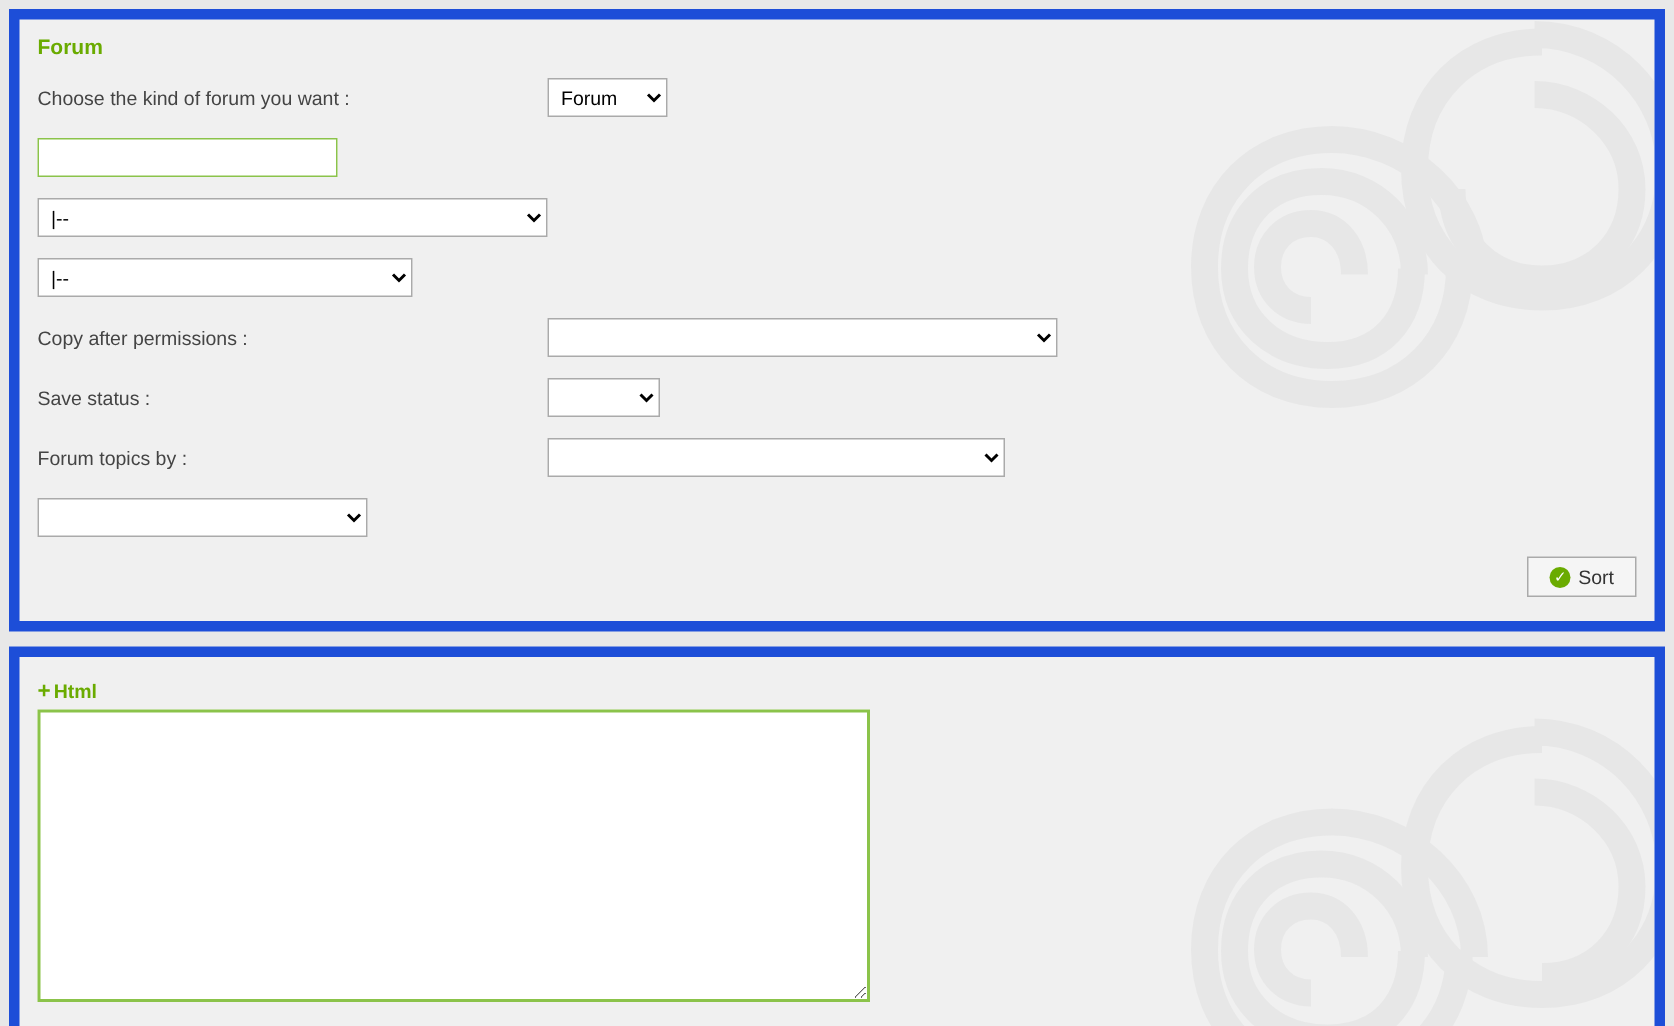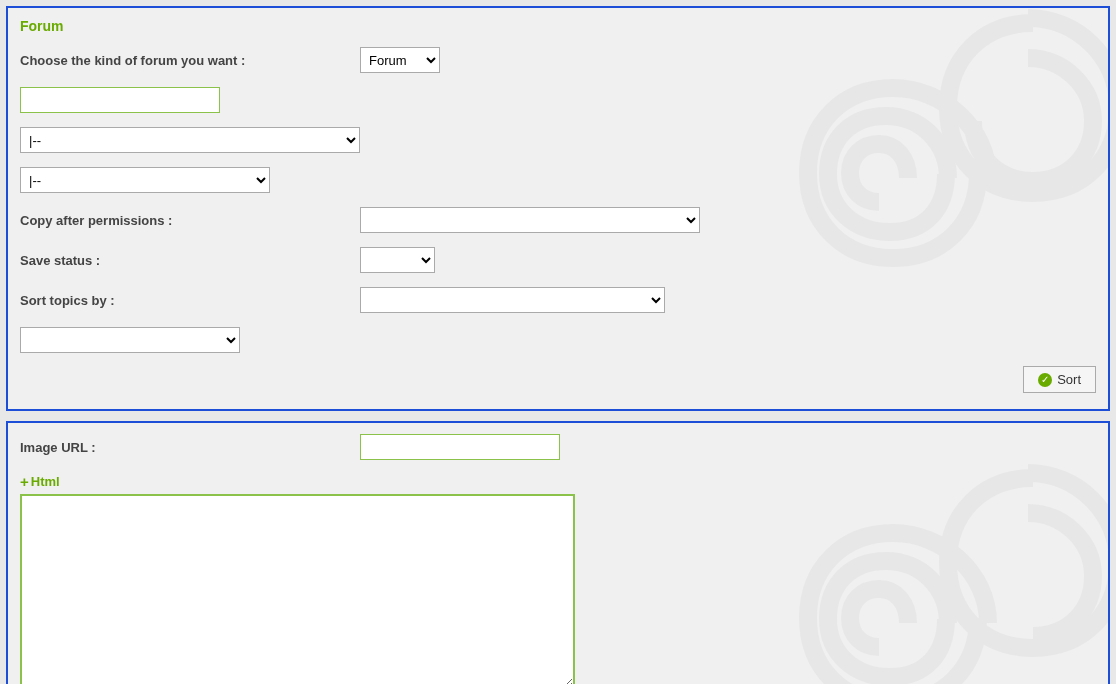--- a/index.html
+++ b/index.html
@@ -5,21 +5,21 @@
     * { box-sizing: border-box; margin: 0; padding: 0; }
     body {
       font-family: Arial, sans-serif;
       font-size: 13px;
       background-color: #e8e8e8;
       color: #333;
     }
 
     .section {
       background-color: #f0f0f0;
-      border: 2px solid #1d4ed8;
+      border: 7px solid #1d4ed8;
       margin: 6px;
       padding: 10px 12px 16px 12px;
       position: relative;
     }
 
     .section-title {
       color: #6aab00;
       font-weight: bold;
       font-size: 14px;
       margin-bottom: 12px;
@@ -32,21 +32,20 @@
       margin-bottom: 12px;
       min-height: 28px;
     }
 
     .form-label {
       width: 340px;
       flex-shrink: 0;
       color: #444;
       font-size: 13px;
       padding-right: 10px;
-      font-weight: bold;
     }
 
     .form-control {
       font-size: 13px;
     }
 
     input[type="text"] {
       border: 1px solid #8bc34a;
       background: #fff;
       padding: 3px 6px;
@@ -218,21 +217,21 @@
   <div class="form-row">
     <div class="form-label">Save status :</div>
     <div class="form-control">
       <select class="forum-status-select">
         <option></option>
       </select>
     </div>
   </div>
 
   <div class="form-row">
-    <div class="form-label">Sort topics by :</div>
+    <div class="form-label">Forum topics by :</div>
     <div class="form-control">
       <select class="sort-topics-select">
         <option></option>
       </select>
     </div>
   </div>
 
   <div class="form-row">
     <div class="form-control">
       <select class="sort-posts-select">
@@ -257,26 +256,20 @@
         <path d="M160,200 C160,165 133,138 98,138 C63,138 40,161 40,196 C40,231 67,254 102,254 C137,254 158,231 158,196"></path>
         <path d="M120,200 C120,180 108,166 91,166 C74,166 62,178 62,195 C62,212 74,224 91,224"></path>
       </g>
       <g fill="none" stroke="#888" stroke-width="18">
         <path d="M240,50 C290,50 330,90 330,140 C330,190 295,225 245,225 C195,225 160,190 160,140 C160,90 195,55 245,55"></path>
         <path d="M240,90 C275,90 305,118 305,153 C305,188 280,213 245,213"></path>
       </g>
     </svg>
   </div>
 
-  <div class="form-row">
-    <div class="form-label">Image URL :</div>
-    <div class="form-control">
-      <input type="text" class="image-url-input" value="" style="">
-    </div>
-  </div>
 
   <div class="form-row" style="align-items: flex-start; margin-top: 4px;">
     <div class="description-col form-control">
       <div class="html-label">
         <span class="html-plus">+</span>
         <span>Html</span>
       </div>
       <textarea style=""></textarea>
     </div>
   </div>

